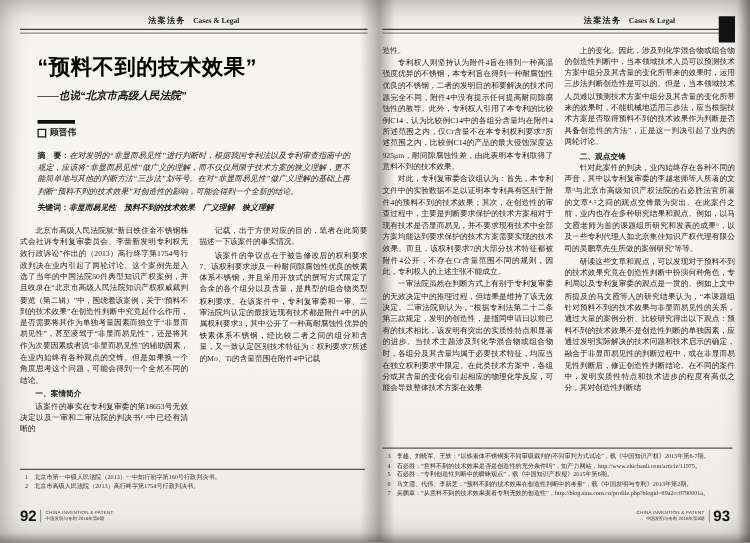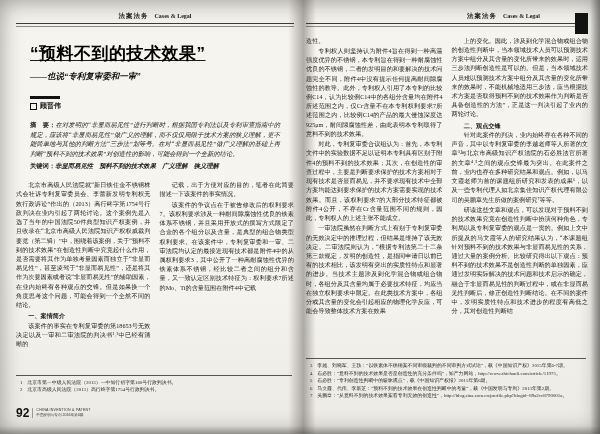--- a/index.html
+++ b/index.html
@@ -18,21 +18,21 @@
   .page-right{left:306px;width:282px;}
 
   .ph{display:flex;justify-content:center;align-items:baseline;gap:6px;margin-top:6px;}
   .ph-right{justify-content:flex-end;padding-right:48px;}
   .ph-cn{font-size:6.5px;font-weight:bold;font-family:"Liberation Sans",sans-serif;letter-spacing:1px;}
   .ph-en{font-size:6px;font-weight:bold;}
   .double-rule{margin-top:2px;border-top:1.3px solid #3c3c3c;}
   .double-rule:after{content:"";display:block;margin-top:1.6px;border-top:0.6px solid #8a8a8a;}
   .corner-tab{position:absolute;right:0;top:7px;width:13px;height:21px;background:#121212;}
 
-  .title-block{margin:16px 8px 0 14px;text-decoration:underline;}
+  .title-block{margin:16px 8px 0 14px;}
   .title-line{font-family:"Liberation Sans",sans-serif;font-weight:bold;font-size:17px;
     line-height:1.28;letter-spacing:0.5px;color:#000;}
   .subtitle{margin:7px 0 0 14px;font-size:8.5px;font-weight:bold;font-style:italic;color:#111;}
 
   .author-wrap{margin:13px 0 0 14px;}
   .author-rule{width:30px;height:2.5px;background:#111;margin-bottom:2.5px;}
   .author{font-size:7px;font-weight:bold;font-family:"Liberation Sans",sans-serif;display:flex;align-items:center;gap:3px;}
   .author-box{display:inline-block;width:5px;height:5px;border:1px solid #111;}
 
   .abstract{margin:9px 14px 0 14px;font-size:6.3px;line-height:1.5;text-align:justify;font-style:italic;color:#222;}
@@ -67,21 +67,21 @@
   <div class="page page-left">
     <div class="ph">
       <span class="ph-cn">法案法务</span>
       <span class="ph-en">Cases &amp; Legal</span>
     </div>
     <div class="double-rule"></div>
 
     <div class="title-block">
       <div class="title-line">“预料不到的技术效果”</div>
     </div>
-    <div class="subtitle">——也说“专利复审委和一审”</div>
+    <div class="subtitle">——也说“北京市高级人民法院”</div>
 
     <div class="author-wrap">
       <div class="author-rule"></div>
       <div class="author">
         <span class="author-box"></span>
         <span>顾晋伟</span>
       </div>
     </div>
 
     <div class="abstract">
@@ -143,18 +143,25 @@
 
     <div class="footnotes fn-right">
       <div class="fn-rule"></div>
       <p class="fn">3　李越、刘晓军、王轶：“以铁素体不锈钢案不同审级裁判的不同审判方式试论”，载《中国知识产权》2015年第6-7期。</p>
       <p class="fn">4　石必胜：“意料不到的技术效果是否是创造性的充分条件吗”，知产力网站，http://www.zhichanli.com/article/11975。</p>
       <p class="fn">5　石必胜：“专利创造性判断中的暧昧观点”，载《中国知识产权报》2015年第6期。</p>
       <p class="fn">6　马文霞、代伟、李新芝：“预料不到的技术效果在创造性判断中的考量”，载《中国发明与专利》2013年第2期。</p>
       <p class="fn">7　吴鹏章：“从意料不到的技术效果案看专利无效的创造性”，http://blog.sina.com.cn/profile.php?blogid=89a2cc8790001a。</p>
     </div>
 
+    <div class="footer footer-right">
+      <span class="journal journal-r">
+        <div class="j-en">CHINA INVENTION &amp; PATENT</div>
+        <div>中国发明与专利 2016年第6期</div>
+      </span>
+      <span class="pagenum">93</span>
+    </div>
   </div>
 
   <div class="gutter"></div>
   <div class="edge-r"></div>
   <div class="edge-b"></div>
 </div>
 
 </body></html>

